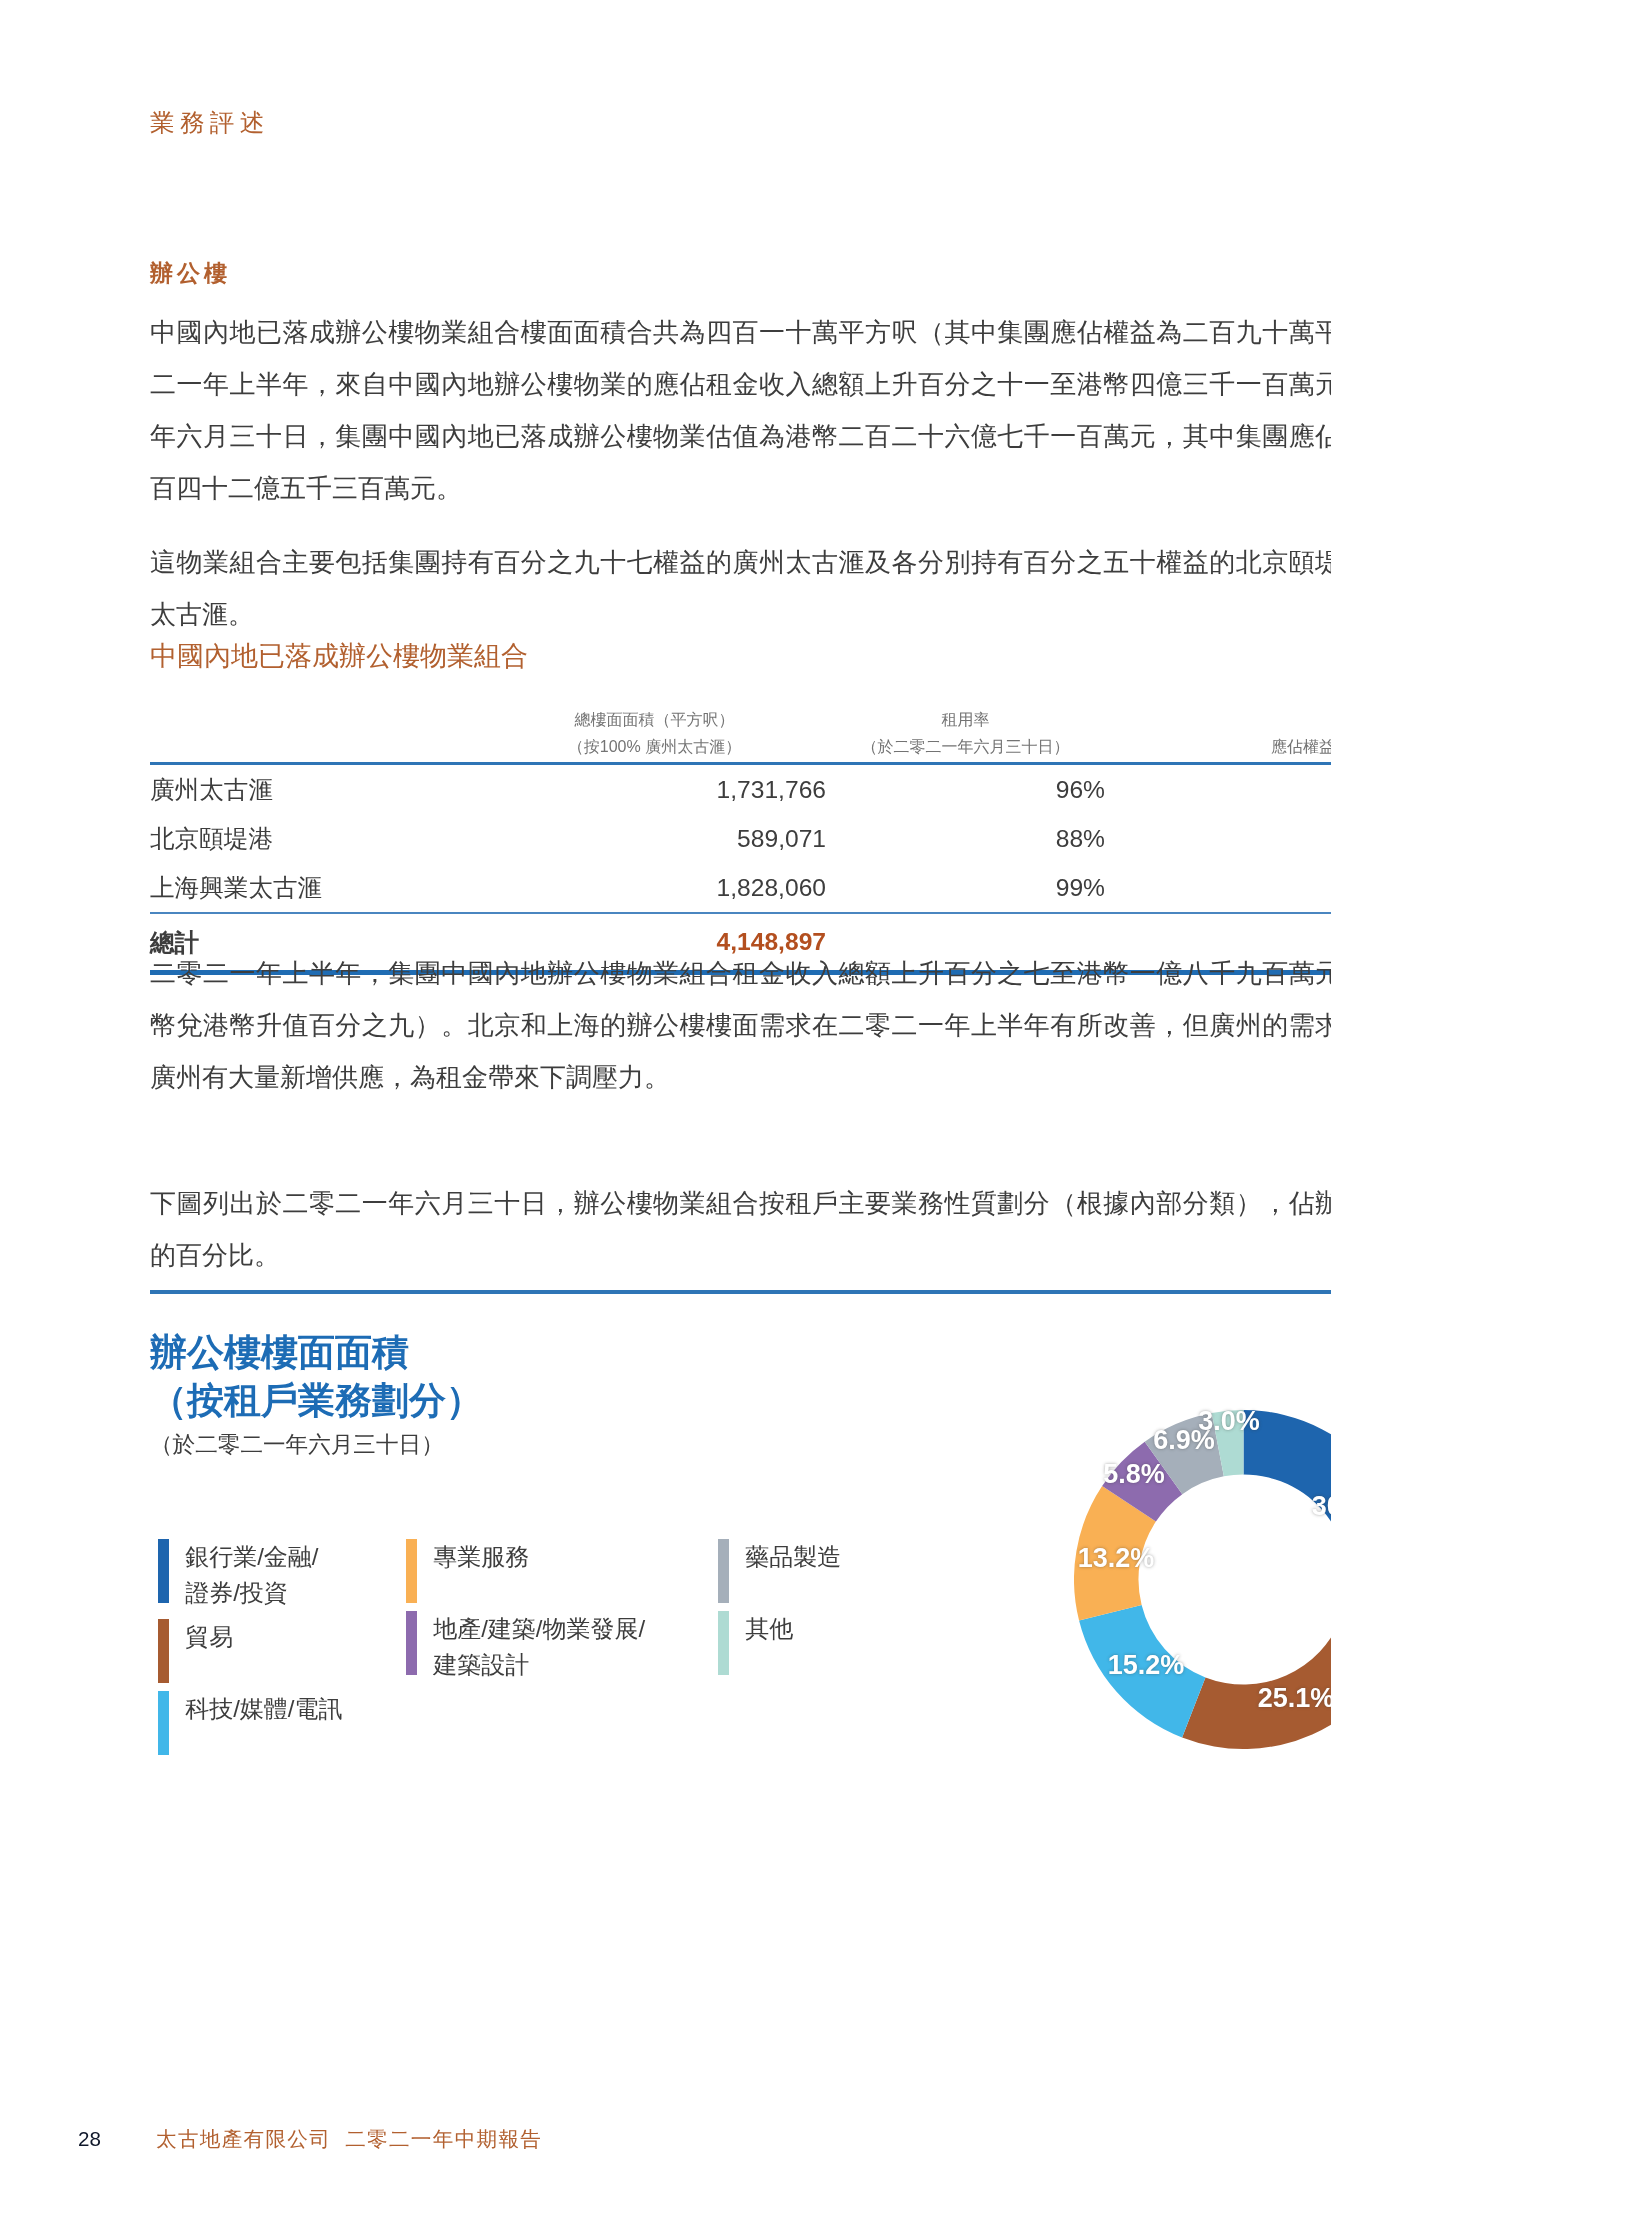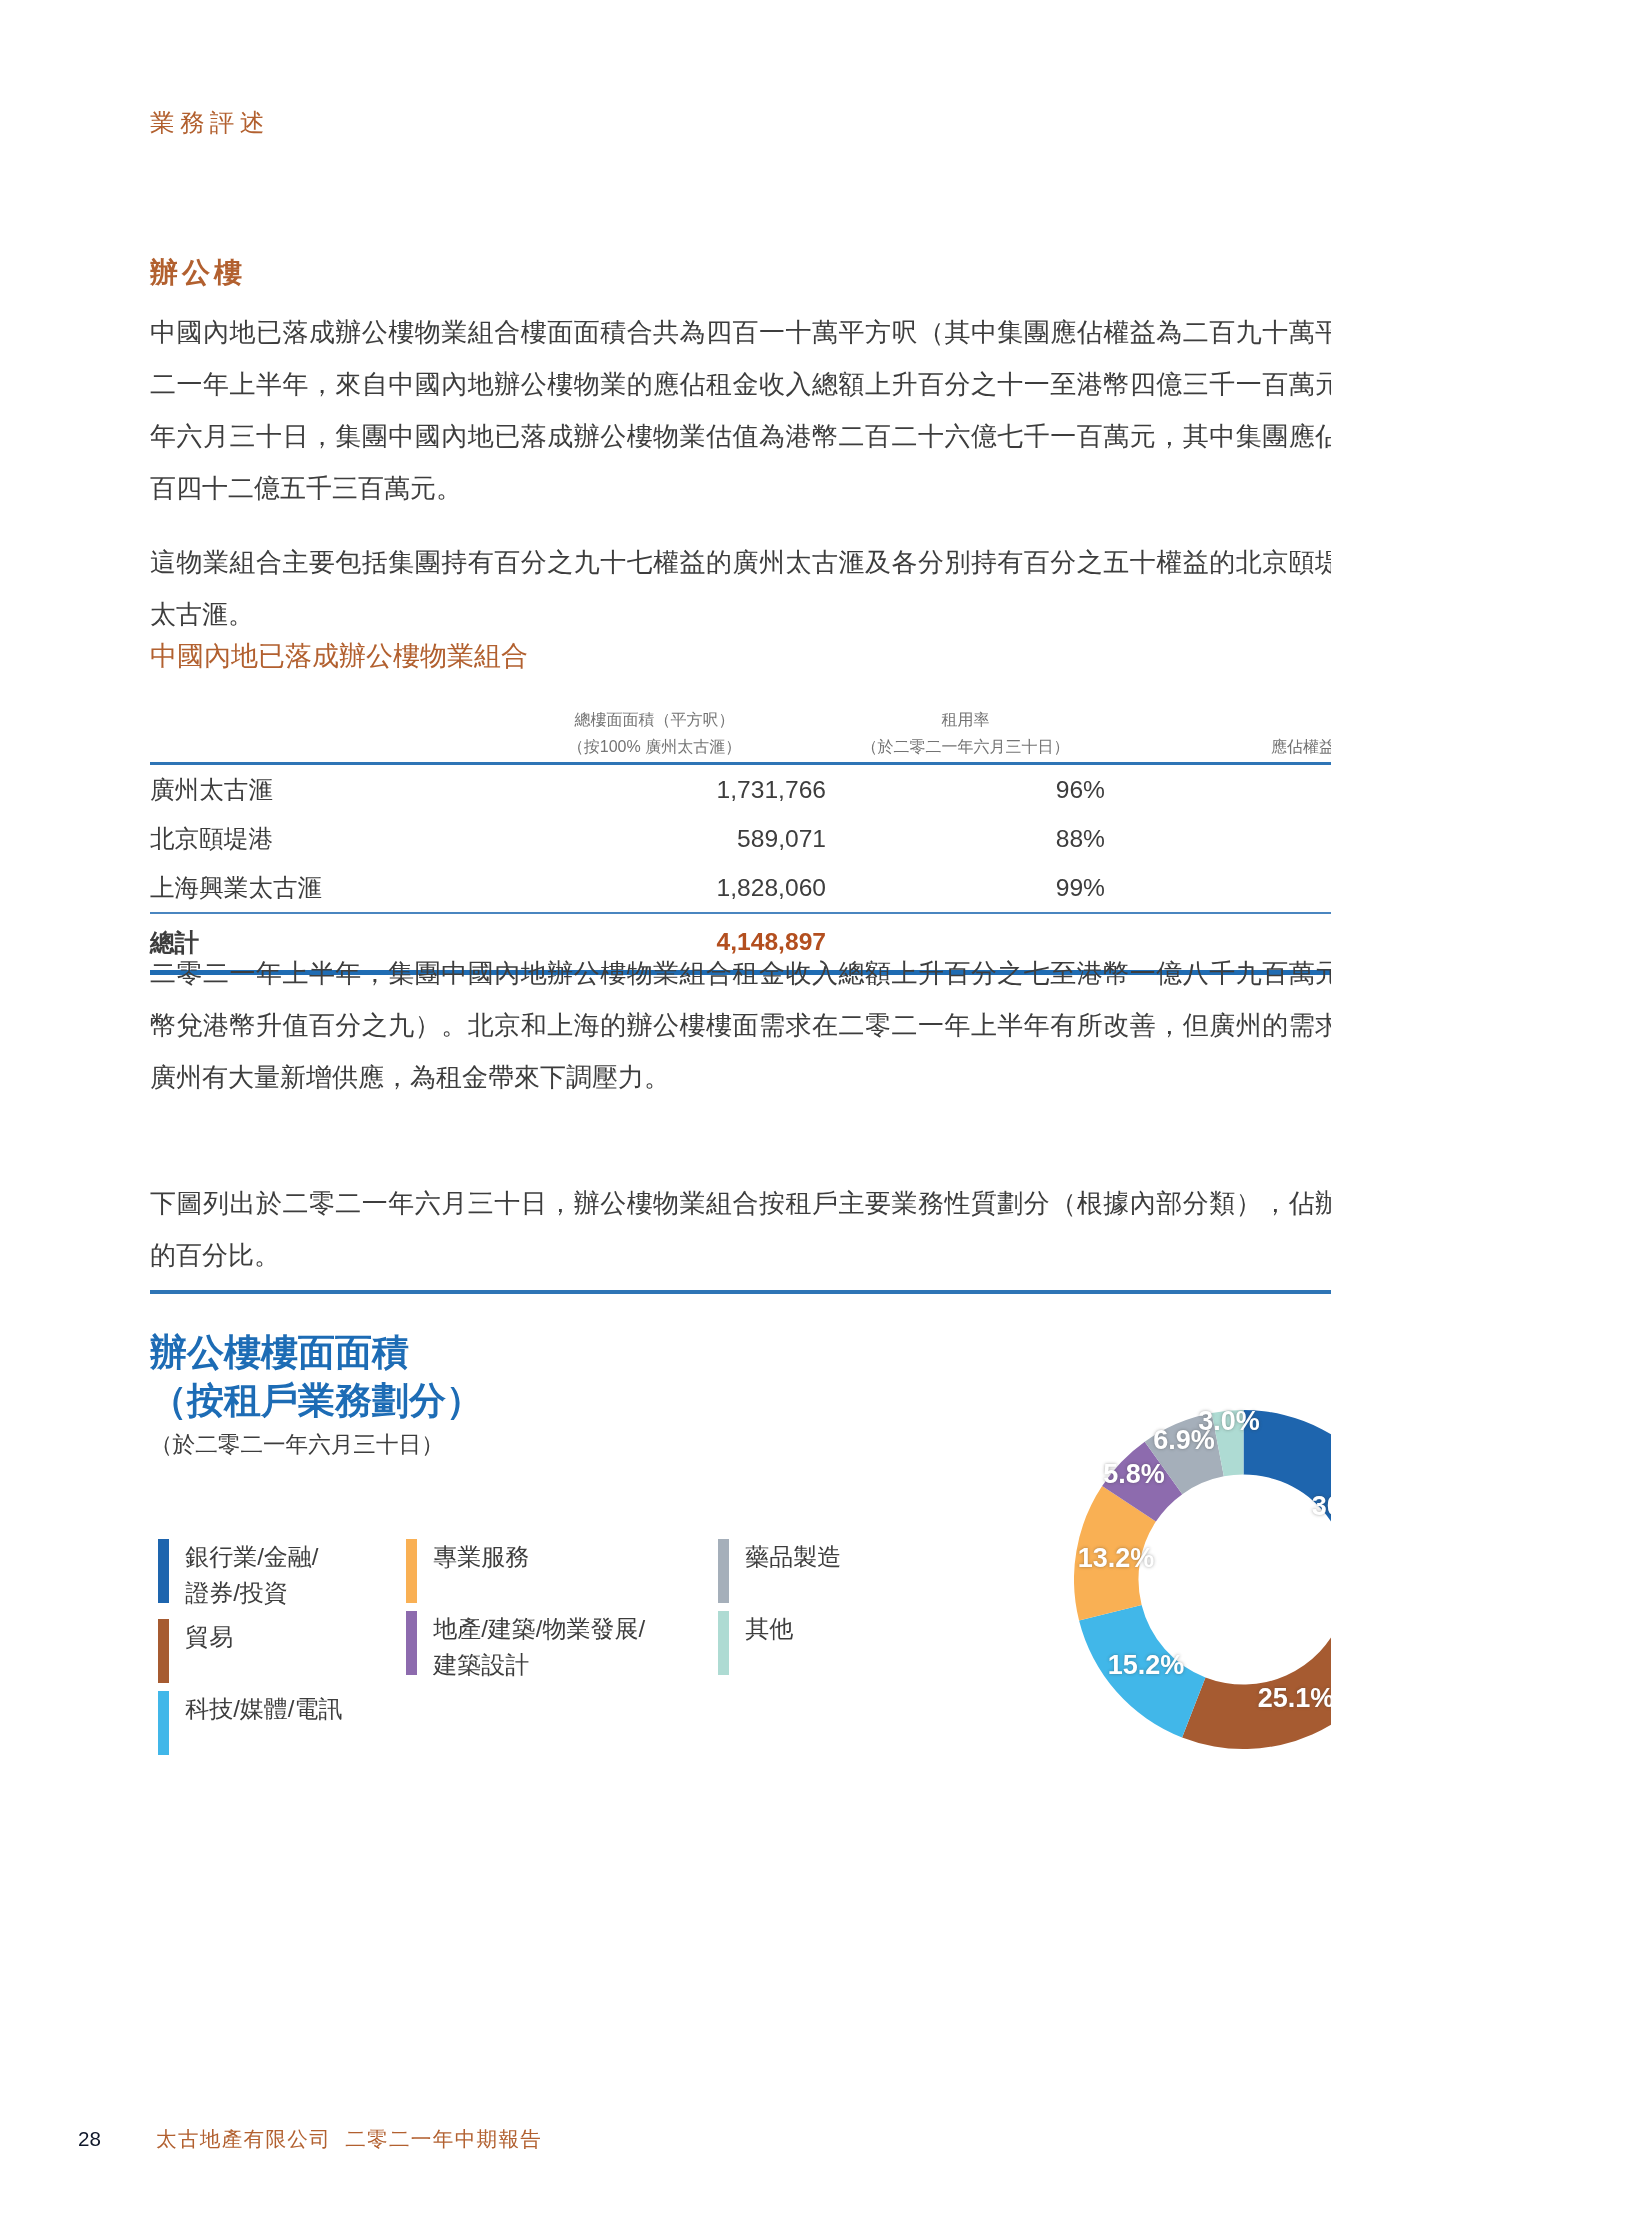--- a/index.html
+++ b/index.html
@@ -4,21 +4,21 @@
 <style>
   html,body{margin:0;padding:0;background:#ffffff;}
   .page{
     position:relative;width:1331px;height:2239px;background:#ffffff;overflow:hidden;
     font-family:"Liberation Sans","DejaVu Sans",sans-serif;color:#3d3d3d;
   }
   .abs{position:absolute;}
   
   .running-head{left:150px;top:108px;font-size:24.6px;letter-spacing:5.3px;color:#b2602f;line-height:29px;}
   
-  .sec-title{left:150px;top:255px;font-size:28px;font-weight:700;letter-spacing:4px;color:#b2602f;line-height:36px;margin:0;}
+  .sec-title{left:150px;top:255px;font-size:23px;font-weight:700;letter-spacing:4px;color:#b2602f;line-height:36px;margin:0;}
   
   .body-par{left:150px;width:1350px;font-size:26px;line-height:52px;color:#3d3d3d;
     text-align:justify;text-align-last:left;margin:0;}
   .p1{top:306px;} .p2{top:536px;} .p3{top:947px;} .p4{top:1177px;}
   
   .tbl-title{left:150px;top:640px;font-size:27px;font-weight:400;color:#b2602f;line-height:32px;}
   .tbl{left:150px;width:1350px;}
   .tbl-grid{display:grid;grid-template-columns:333px 343px 279px 396px;}
   .tbl-head{top:706px;}
   .tbl-head .cell{font-size:16px;line-height:27px;color:#737373;text-align:center;}

